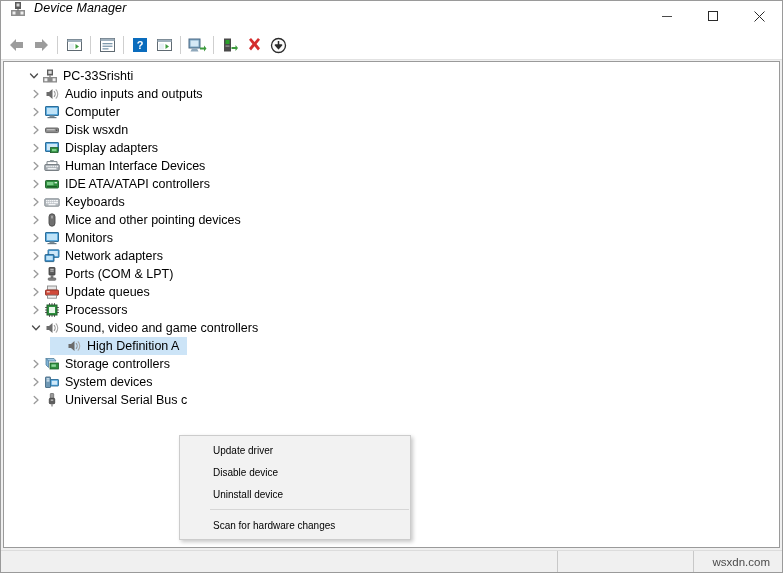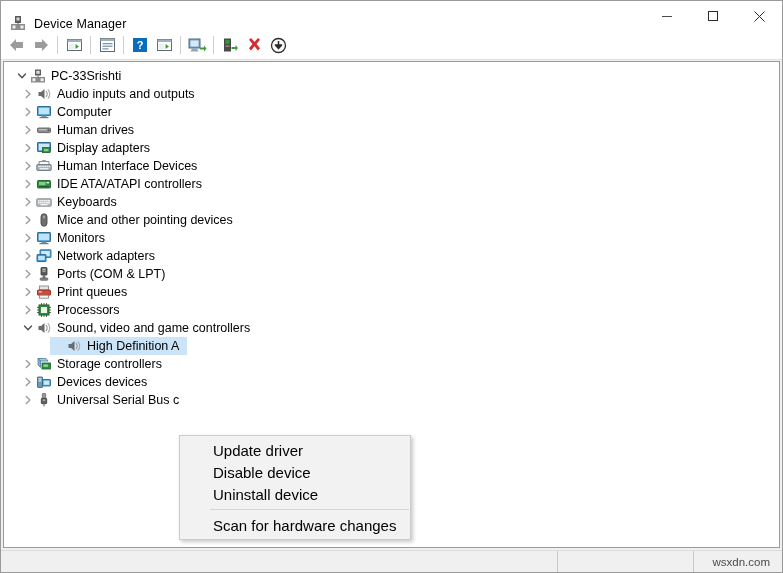--- a/index.html
+++ b/index.html
@@ -24,23 +24,24 @@
     border: 1px solid #9a9a9a;
     display: flex;
     flex-direction: column;
   }
 
   
   .titlebar {
     height: 30px;
     background: #ffffff;
     display: flex;
-    align-items: flex-end;
+    align-items: flex-start;
     flex: 0 0 auto;
     position: relative;
+    font-style: italic;
   }
   .title-icon {
     width: 16px;
     height: 16px;
     margin-left: 9px;
     margin-right: 8px;
     position: relative;
     flex: 0 0 auto;
   }
   .title-text {
@@ -161,43 +162,43 @@
     margin-right: 5px;
     display: flex;
     align-items: center;
     justify-content: center;
   }
   .node-label {
     font-size: 12.5px;
     color: #000000;
     line-height: 16px;
   }
-  .depth0 { padding-left: 10px; }
-  .depth1 { padding-left: 16px; }
+  .depth0 { padding-left: 22px; }
+  .depth1 { padding-left: 24px; }
   .depth2 { padding-left: 46px; }
 
   
   .ctx-menu {
     position: absolute;
     left: 175px;
     top: 373px;
     width: 232px;
     background: #f2f2f2;
     border: 1px solid #cccccc;
     box-shadow: 2px 2px 4px rgba(0,0,0,0.22);
     padding: 3px 0 3px 0;
     box-sizing: border-box;
     z-index: 50;
   }
   .ctx-item {
     height: 22px;
     display: flex;
     align-items: center;
     padding-left: 33px;
-    font-size: 15px;
+    font-size: 10px;
     color: #000000;
   }
   .ctx-sep {
     height: 1px;
     background: #d6d6d6;
     margin: 4px 1px 4px 30px;
   }
 
   
   .statusbar {
@@ -406,21 +407,21 @@
                   <path d="M3.2 1.5 L7 5 L3.2 8.5" fill="none" stroke="#9a9a9a" stroke-width="1.3" stroke-linecap="round" stroke-linejoin="round"></path>
                 </svg>
               </span>
               <span class="node-icon">
                 <svg width="16" height="16" viewBox="0 0 16 16">
                   <rect x="1.5" y="6" width="13" height="4.6" rx="1" fill="#8c8c8c" stroke="#5e5e5e" stroke-width="0.9"></rect>
                   <rect x="2.8" y="7.2" width="8" height="1" fill="#cfcfcf"></rect>
                   <circle cx="12.6" cy="8.3" r="0.8" fill="#4b4b4b"></circle>
                 </svg>
               </span>
-              <span class="node-label">Human drives</span>
+              <span class="node-label">Disk wsxdn</span>
             </div>
           </div>
           <div class="tree-row depth1">
             <div class="row-hit">
               <span class="expander">
                 <svg width="10" height="10" viewBox="0 0 10 10">
                   <path d="M3.2 1.5 L7 5 L3.2 8.5" fill="none" stroke="#9a9a9a" stroke-width="1.3" stroke-linecap="round" stroke-linejoin="round"></path>
                 </svg>
               </span>
               <span class="node-icon">
@@ -584,21 +585,21 @@
                 </svg>
               </span>
               <span class="node-icon">
                 <svg width="16" height="16" viewBox="0 0 16 16">
                   <rect x="3.5" y="2" width="9" height="4" fill="#e6e6e6" stroke="#8a8a8a" stroke-width="0.9"></rect>
                   <rect x="1.5" y="6" width="13" height="5.2" rx="0.8" fill="#d04a3a" stroke="#8f2f24" stroke-width="0.9"></rect>
                   <rect x="2.8" y="7.2" width="3" height="1.2" fill="#f8d9d4"></rect>
                   <rect x="3.5" y="11.2" width="9" height="3" fill="#f4f4f4" stroke="#8a8a8a" stroke-width="0.9"></rect>
                 </svg>
               </span>
-              <span class="node-label">Print queues</span>
+              <span class="node-label">Update queues</span>
             </div>
           </div>
           <div class="tree-row depth1">
             <div class="row-hit">
               <span class="expander">
                 <svg width="10" height="10" viewBox="0 0 10 10">
                   <path d="M3.2 1.5 L7 5 L3.2 8.5" fill="none" stroke="#9a9a9a" stroke-width="1.3" stroke-linecap="round" stroke-linejoin="round"></path>
                 </svg>
               </span>
               <span class="node-icon">
@@ -679,21 +680,21 @@
               </span>
               <span class="node-icon">
                 <svg width="16" height="16" viewBox="0 0 16 16">
                   <rect x="1.5" y="3" width="5" height="10.5" rx="0.5" fill="#6f98b5" stroke="#456a85" stroke-width="0.9"></rect>
                   <rect x="2.6" y="4.3" width="2.8" height="1.2" fill="#e4f1fa"></rect>
                   <rect x="2.6" y="6.3" width="2.8" height="1.2" fill="#e4f1fa"></rect>
                   <rect x="6.5" y="5.5" width="8" height="6.5" rx="0.5" fill="#4a9fd8" stroke="#2c6e9a" stroke-width="0.9"></rect>
                   <rect x="7.7" y="6.7" width="5.6" height="4.1" fill="#cfe8f8"></rect>
                 </svg>
               </span>
-              <span class="node-label">Devices devices</span>
+              <span class="node-label">System devices</span>
             </div>
           </div>
           <div class="tree-row depth1">
             <div class="row-hit">
               <span class="expander">
                 <svg width="10" height="10" viewBox="0 0 10 10">
                   <path d="M3.2 1.5 L7 5 L3.2 8.5" fill="none" stroke="#9a9a9a" stroke-width="1.3" stroke-linecap="round" stroke-linejoin="round"></path>
                 </svg>
               </span>
               <span class="node-icon">

